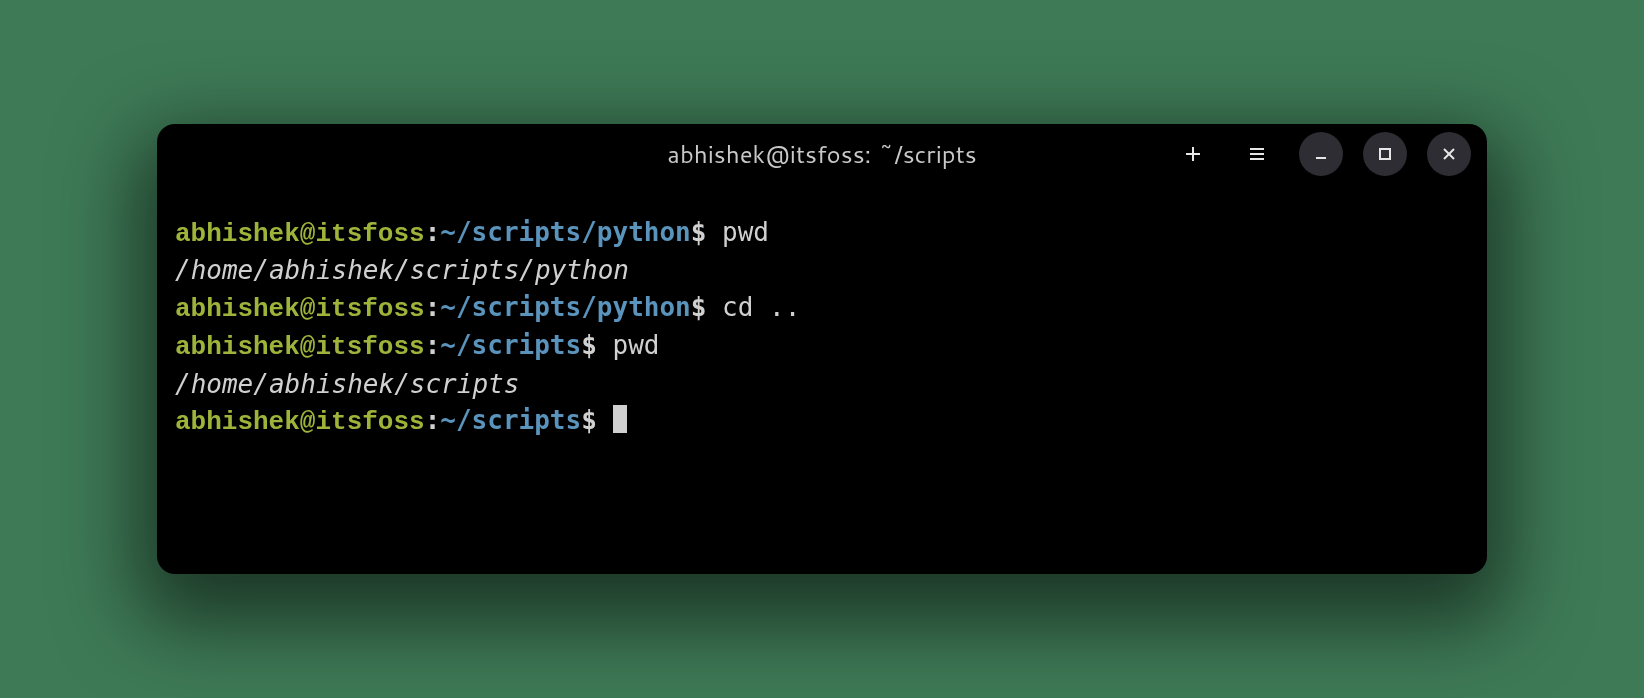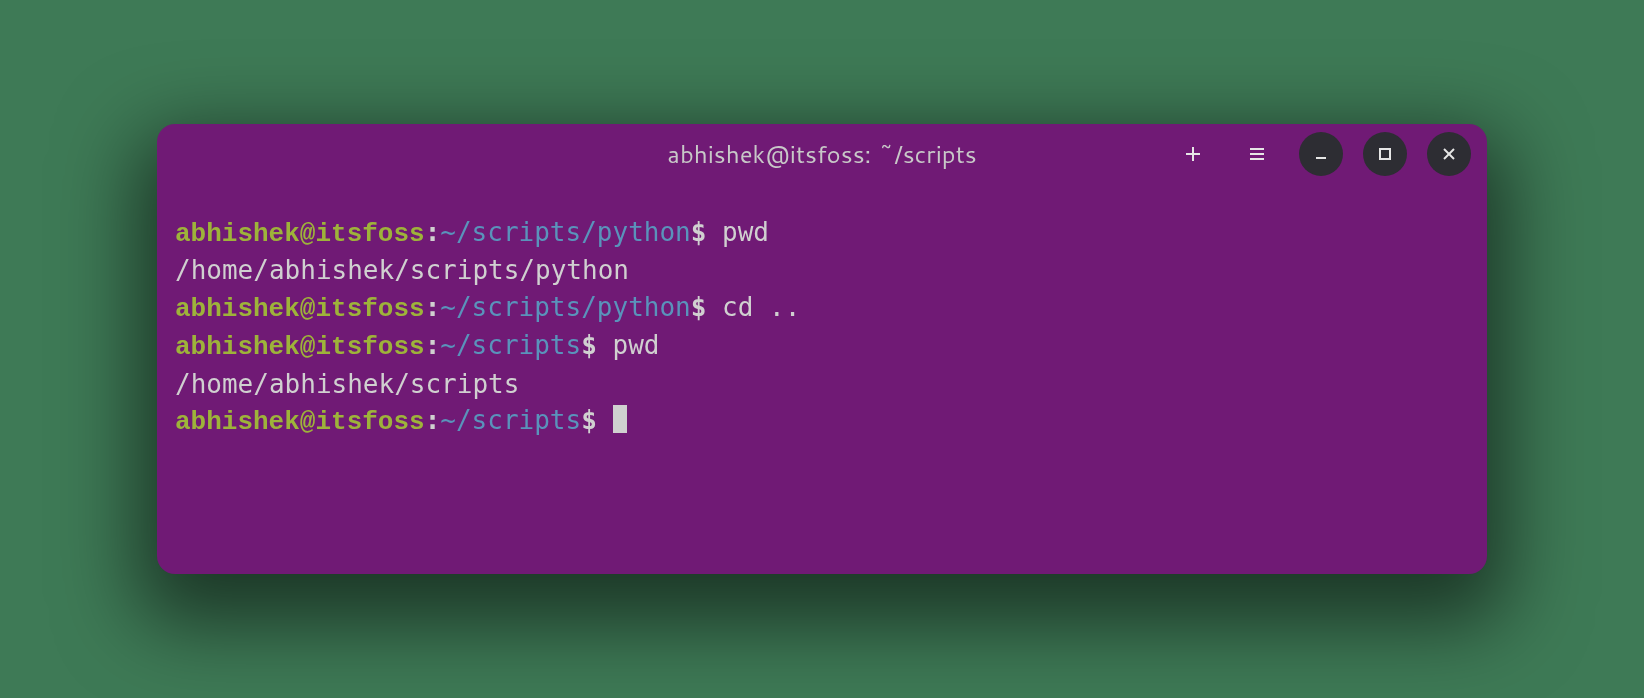--- a/index.html
+++ b/index.html
@@ -14,21 +14,21 @@
       background: #3e7a56;
       display: flex;
       align-items: center;
       justify-content: center;
       font-family: 'DejaVu Sans Mono', 'Liberation Mono', monospace;
     }
 
     .terminal-window {
       width: 1330px;
       height: 450px;
-      background: #701a75;
+      background: #000000;
       border-radius: 18px;
       box-shadow: 0 30px 80px 20px rgba(0,0,0,0.55);
       overflow: hidden;
       display: flex;
       flex-direction: column;
     }
 
     .title-bar {
       height: 60px;
       display: flex;
@@ -100,34 +100,35 @@
       font-family: Liberation Mono, monospace;
     }
 
     .colon {
       color: #d0d0d0;
       font-weight: bold;
     }
 
     .path {
       color: #5a93bb;
-      font-weight: normal;
+      font-weight: bold;
     }
 
     .dollar {
       color: #d0d0d0;
       font-weight: bold;
     }
 
     .cmd {
       color: #d0d0d0;
     }
 
     .output {
       color: #d0d0d0;
+      font-style: italic;
     }
 
     .cursor-block {
       display: inline-block;
       width: 14px;
       height: 28px;
       background: #d0d0d0;
       vertical-align: text-bottom;
       margin-bottom: 2px;
     }

